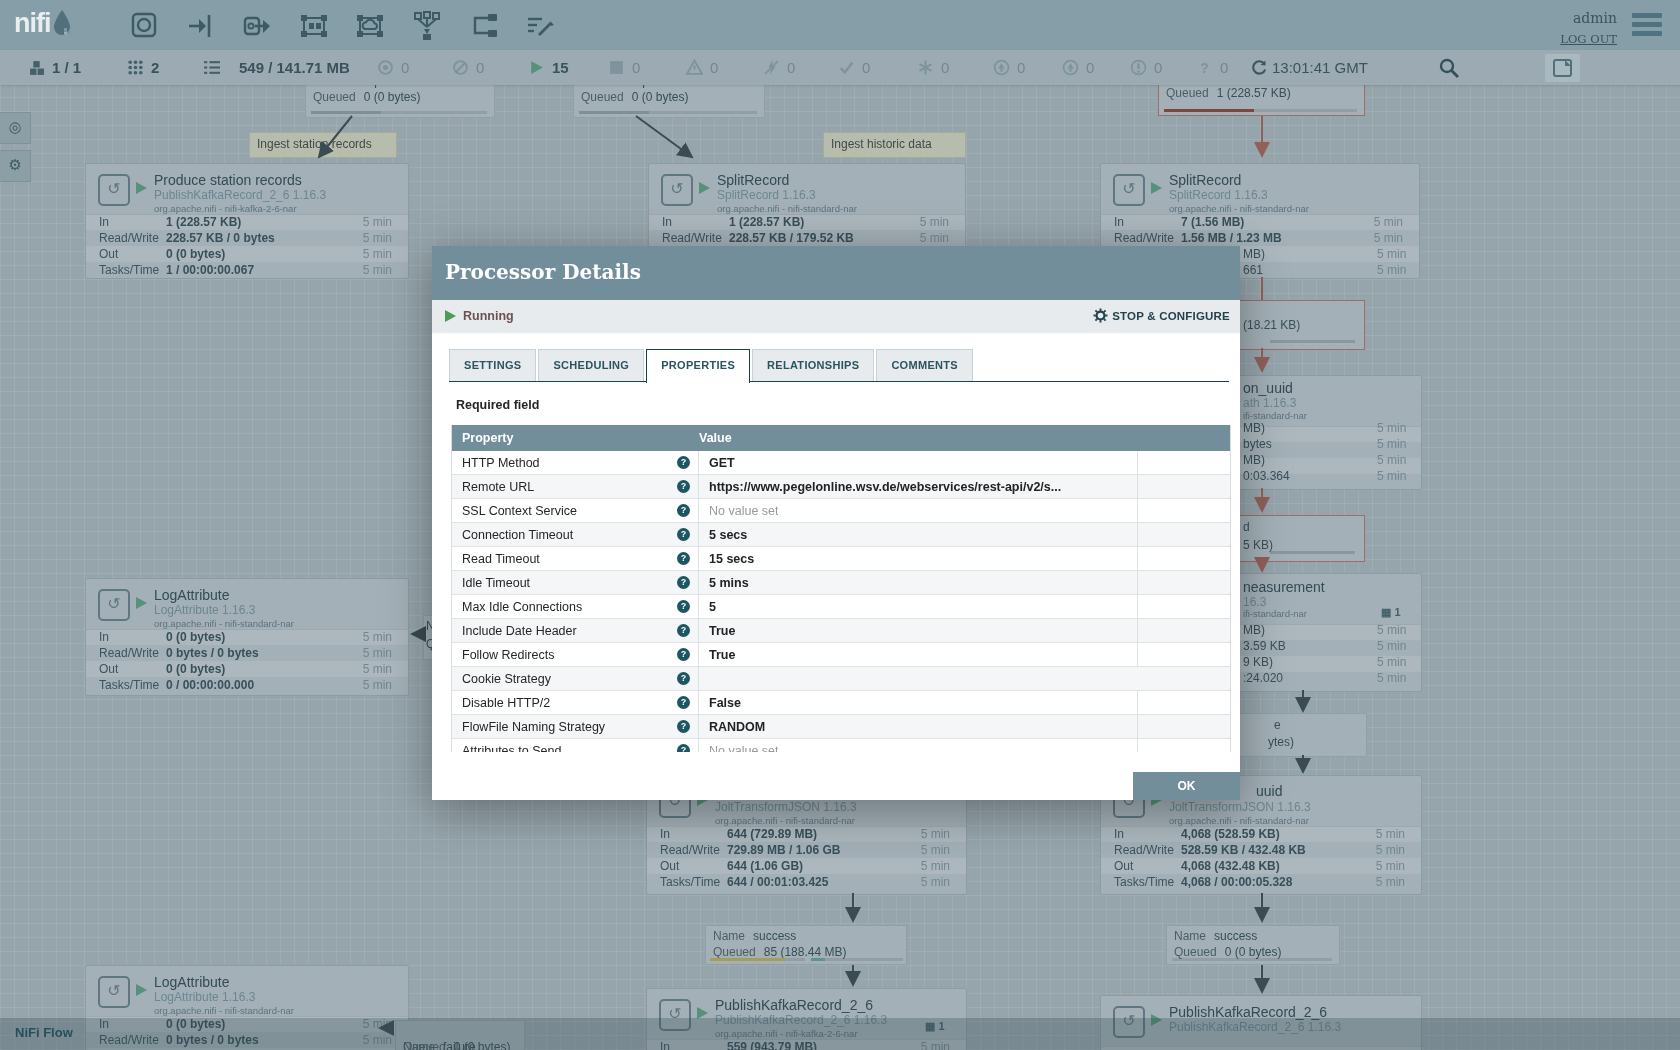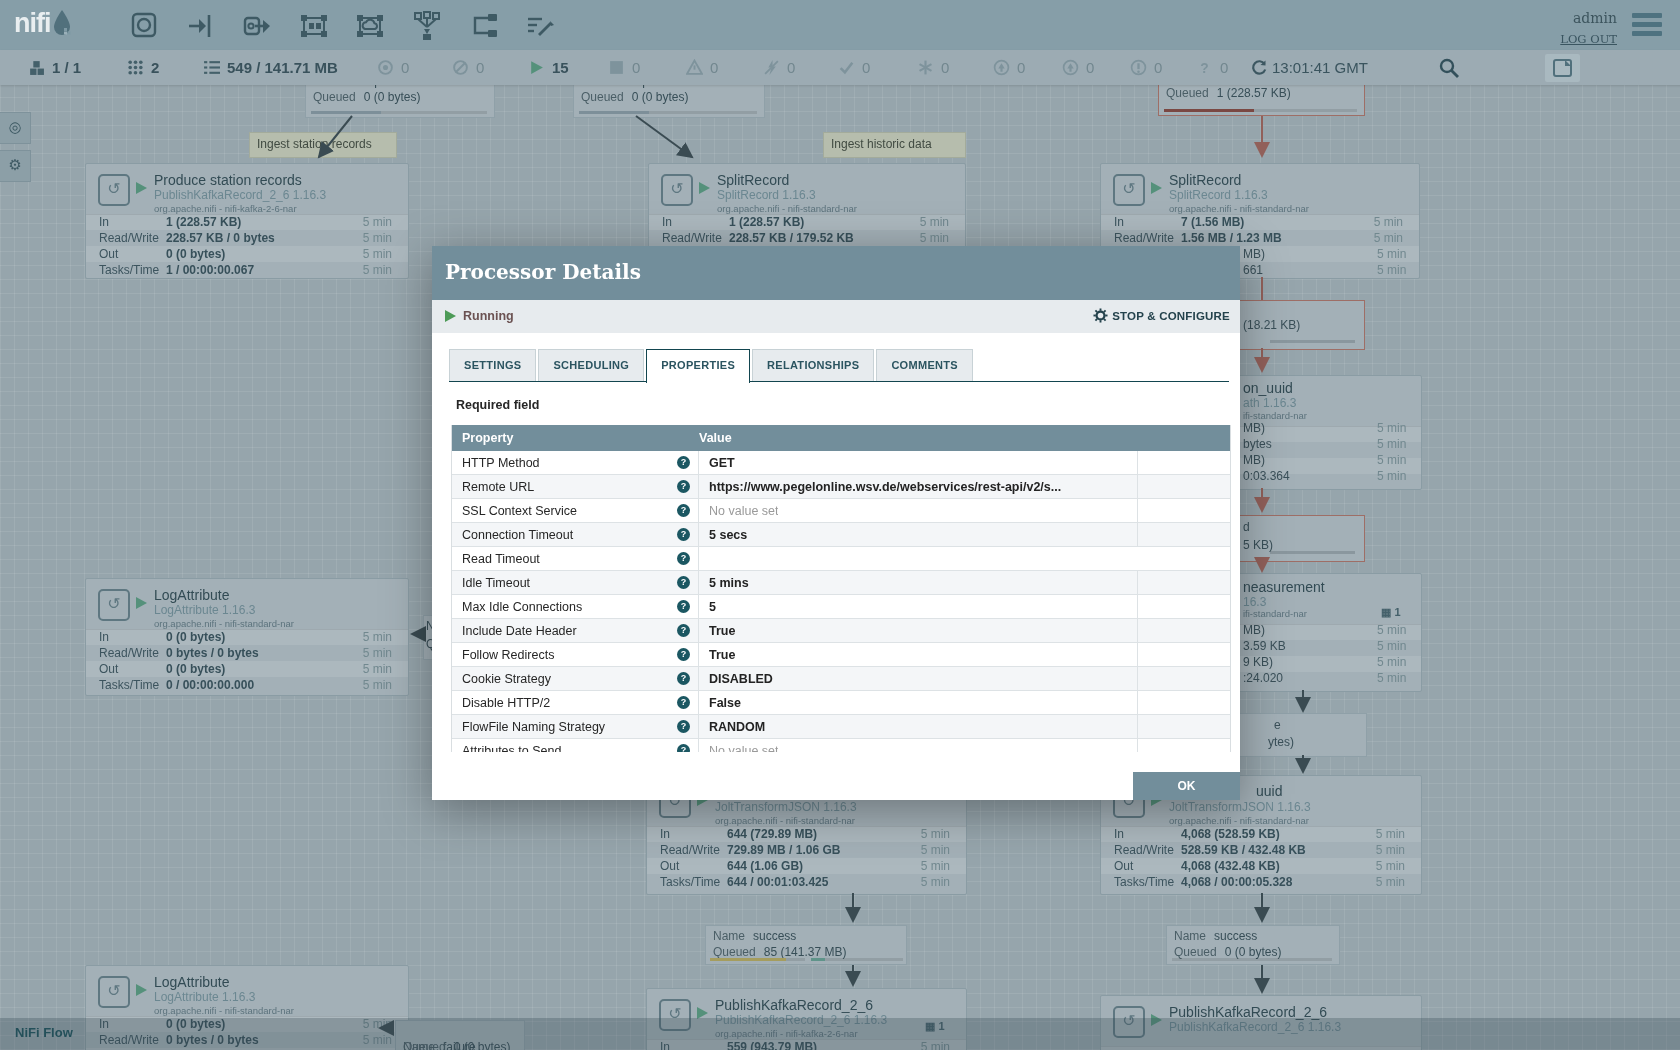--- a/index.html
+++ b/index.html
@@ -314,21 +314,21 @@
       <div class="fill" style="left: 5px; top: 40px; width: 70px; height: 3px; position: absolute; background: rgb(125, 143, 153);"></div>
     </div>
     <div class="cl mar" style="left: 1158px; top: 66px; width: 205px; height: 48px; position: absolute;">
       <div class="r1" style="top: 3px;"><span class="lab">Name</span><span class="val">Response</span></div>
       <div class="r2" style="top: 19px;"><span class="lab">Queued</span><span class="val">1 (228.57 KB)</span></div>
       <div class="track" style="left: 5px; top: 42px; width: 193px; height: 3px; position: absolute;"></div>
       <div class="fill" style="left: 5px; top: 42px; width: 90px; height: 3px; position: absolute; background: rgb(122, 72, 67);"></div>
     </div>
     <div class="cl" style="left: 705px; top: 925px; width: 200px; height: 38px; position: absolute;">
       <div class="r1" style="top: 3px;"><span class="lab">Name</span><span class="val">success</span></div>
-      <div class="r2" style="top: 19px;"><span class="lab">Queued</span><span class="val">85 (141.37 MB)</span></div>
+      <div class="r2" style="top: 19px;"><span class="lab">Queued</span><span class="val">85 (188.44 MB)</span></div>
       <div class="track" style="left: 4px; top: 32px; width: 95px; height: 3px; position: absolute;"></div>
       <div class="fill" style="left: 4px; top: 32px; width: 76px; height: 3px; position: absolute; background: rgb(165, 157, 94);"></div>
       <div class="track" style="left: 105px; top: 32px; width: 92px; height: 3px; position: absolute;"></div>
       <div class="fill" style="left: 105px; top: 32px; width: 14px; height: 3px; position: absolute; background: rgb(95, 148, 138);"></div>
     </div>
     <div class="cl" style="left: 1166px; top: 925px; width: 172px; height: 38px; position: absolute;">
       <div class="r1" style="top: 3px;"><span class="lab">Name</span><span class="val">success</span></div>
       <div class="r2" style="top: 19px;"><span class="lab">Queued</span><span class="val">0 (0 bytes)</span></div>
       <div class="track" style="left: 5px; top: 32px; width: 160px; height: 3px; position: absolute;"></div>
     </div>
@@ -505,21 +505,21 @@
             <circle cx="3" cy="8" r="1.7"></circle>
             <circle cx="8" cy="8" r="1.7"></circle>
             <circle cx="13" cy="8" r="1.7"></circle>
             <circle cx="3" cy="13" r="1.7"></circle>
             <circle cx="8" cy="13" r="1.7"></circle>
             <circle cx="13" cy="13" r="1.7"></circle>
           </g>
         </svg>
         <span class="sbval">2</span>
       </div>
-      <div class="sbitem" style="left: 203px;">
+      <div class="sbitem" style="left: 203px; gap: 12px;">
         <svg width="17" height="17" viewBox="0 0 16 16">
           <g stroke="#44606A" stroke-width="2">
             <line x1="1" y1="3" x2="4" y2="3"></line>
             <line x1="6" y1="3" x2="16" y2="3"></line>
             <line x1="1" y1="8" x2="4" y2="8"></line>
             <line x1="6" y1="8" x2="16" y2="8"></line>
             <line x1="1" y1="13" x2="4" y2="13"></line>
             <line x1="6" y1="13" x2="16" y2="13"></line>
           </g>
         </svg>
@@ -710,20 +710,23 @@
           <div class="c2">
             <span class="pval">5 secs</span>
           </div>
           <div class="c3"></div>
         </div>
         <div class="prow">
           <div class="c1">
             <span class="pname">Read Timeout</span>
             <span class="help">?</span>
           </div>
+          <div class="c2">
+            <span class="pval">15 secs</span>
+          </div>
           <div class="c3"></div>
         </div>
         <div class="prow alt">
           <div class="c1">
             <span class="pname">Idle Timeout</span>
             <span class="help">?</span>
           </div>
           <div class="c2">
             <span class="pval">5 mins</span>
           </div>
@@ -756,23 +759,20 @@
           </div>
           <div class="c2">
             <span class="pval">True</span>
           </div>
           <div class="c3"></div>
         </div>
         <div class="prow alt">
           <div class="c1">
             <span class="pname">Cookie Strategy</span>
             <span class="help">?</span>
-          </div>
-          <div class="c2">
-            <span class="pval">DISABLED</span>
           </div>
           <div class="c3"></div>
         </div>
         <div class="prow">
           <div class="c1">
             <span class="pname">Disable HTTP/2</span>
             <span class="help">?</span>
           </div>
           <div class="c2">
             <span class="pval">False</span>

